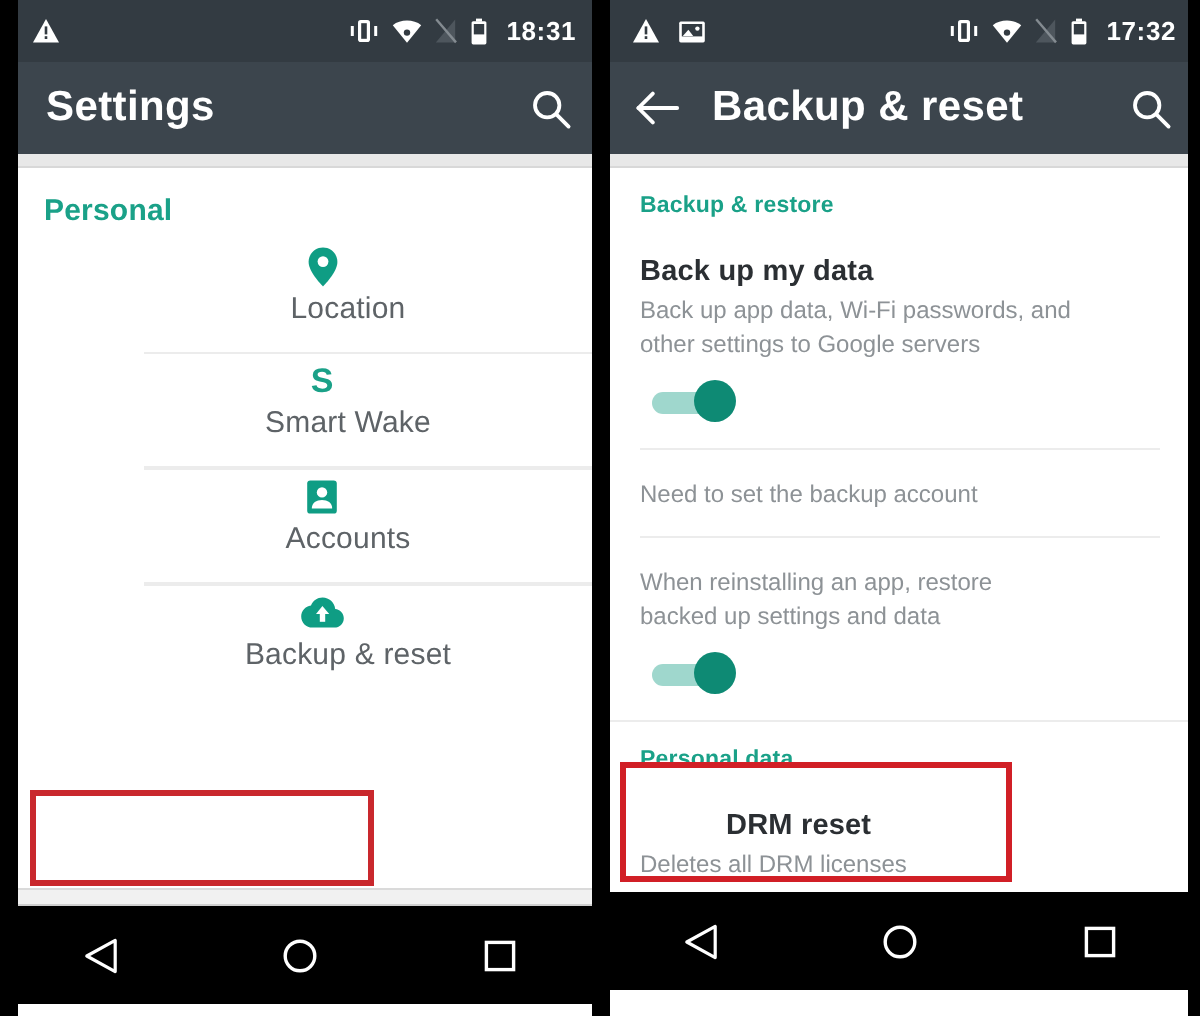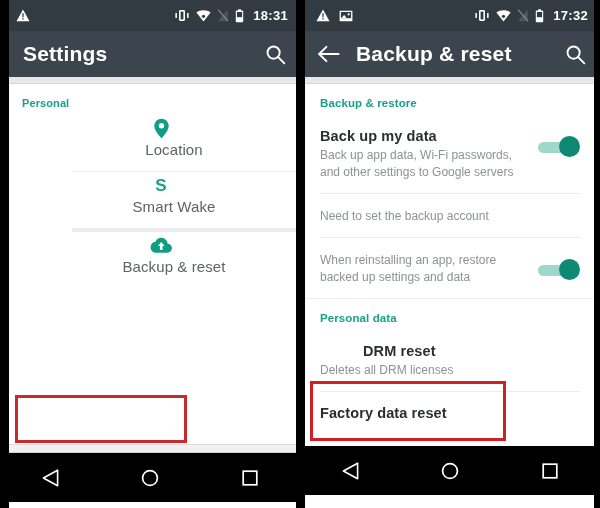--- a/index.html
+++ b/index.html
@@ -46,34 +46,34 @@
 
   
   .ab-shadow{height:6px;background:#e8e8e8;border-bottom:1px solid #d8d8d8;}
 
   
   .content{position:relative;background:#ffffff;overflow:hidden;}
   .left-phone .content{height:360px;}
   .right-phone .content{height:362px;}
 
   .section-head{
-    color:#1aa188;font-size:11px;font-weight:bold;
+    color:#1aa188;font-size:15px;font-weight:bold;
     padding:13px 0 6px 22px;letter-spacing:.1px;
   }
   .right-phone .section-head{padding-left:20px;font-size:11.5px;}
 
   
   .lrow{position:relative;display:flex;align-items:center;height:56px;padding-left:22px;box-sizing:border-box;flex-direction:column;}
   .lrow .ic{width:26px;display:flex;align-items:center;justify-content:center;flex:0 0 26px;}
   .lrow .lbl{margin-left:26px;font-size:15px;color:#5e6367;letter-spacing:.1px;}
   .ldiv{height:1px;background:#ececec;margin-left:72px;margin-right:0;}
   .sletter{color:#1aa188;font-weight:bold;font-size:17px;line-height:1;}
 
   
-  .rrow{position:relative;display:flex;align-items:flex-start;padding:12px 20px 12px 20px;box-sizing:border-box;}
+  .rrow{position:relative;display:flex;align-items:flex-start;padding:12px 20px 12px 20px;box-sizing:border-box;flex-direction:column;}
   .rrow .txt{flex:1 1 auto;}
   .rtitle{font-size:14.5px;color:#2b2f33;font-weight:bold;letter-spacing:.1px;line-height:1.25;}
   .rsub{font-size:12px;color:#8d9296;line-height:1.42;margin-top:2px;max-width:218px;}
   .rdiv{height:1px;background:#ececec;margin:0 20px;}
   .rdiv.full{margin:0;}
 
   
   .toggle{flex:0 0 auto;width:42px;height:22px;position:relative;margin-left:6px;margin-top:9px;}
   .toggle .track{position:absolute;left:0;top:6px;width:34px;height:11px;border-radius:6px;background:#9fd7cd;}
   .toggle .thumb{position:absolute;right:0;top:0;width:21px;height:21px;border-radius:50%;background:#0e8a74;}
@@ -159,20 +159,30 @@
         <div class="lrow">
           <span class="ic">
               <span class="sletter">S</span>
             </span>
           <span class="lbl">Smart Wake</span>
         </div>
         <div class="ldiv"></div>
 
         <div class="ldiv"></div>
 
+        <div class="lrow">
+          <span class="ic">
+            <svg width="18" height="19" viewBox="0 0 18 19">
+              <rect x="1.6" y="1.2" width="14.8" height="16.6" rx="1.6" fill="#0f9d84"></rect>
+              <circle cx="9" cy="7.2" r="2.6" fill="#ffffff"></circle>
+              <path d="M3.9 15.3 C3.9 12.4 6.2 11.0 9 11.0 C11.8 11.0 14.1 12.4 14.1 15.3 Z" fill="#ffffff"></path>
+            </svg>
+          </span>
+          <span class="lbl">Accounts</span>
+        </div>
         <div class="ldiv"></div>
 
         <div class="ldiv"></div>
 
         <div class="lrow">
           <span class="ic">
             <svg width="22" height="17" viewBox="0 0 22 17">
               <path d="M17.6 6.5 C17.3 3.3 14.6 0.8 11.3 0.8 C8.7 0.8 6.4 2.4 5.5 4.7 C2.7 5.0 0.6 7.4 0.6 10.2 C0.6 13.3 3.1 15.8 6.2 15.8 L17.2 15.8 C19.8 15.8 21.9 13.7 21.9 11.1 C21.9 8.7 20.0 6.7 17.6 6.5 Z" fill="#0f9d84"></path>
               <path d="M11.2 5.0 L14.6 9.0 L8.0 9.0 Z" fill="#ffffff"></path>
               <rect x="9.9" y="8.6" width="2.7" height="4.3" fill="#ffffff"></rect>

